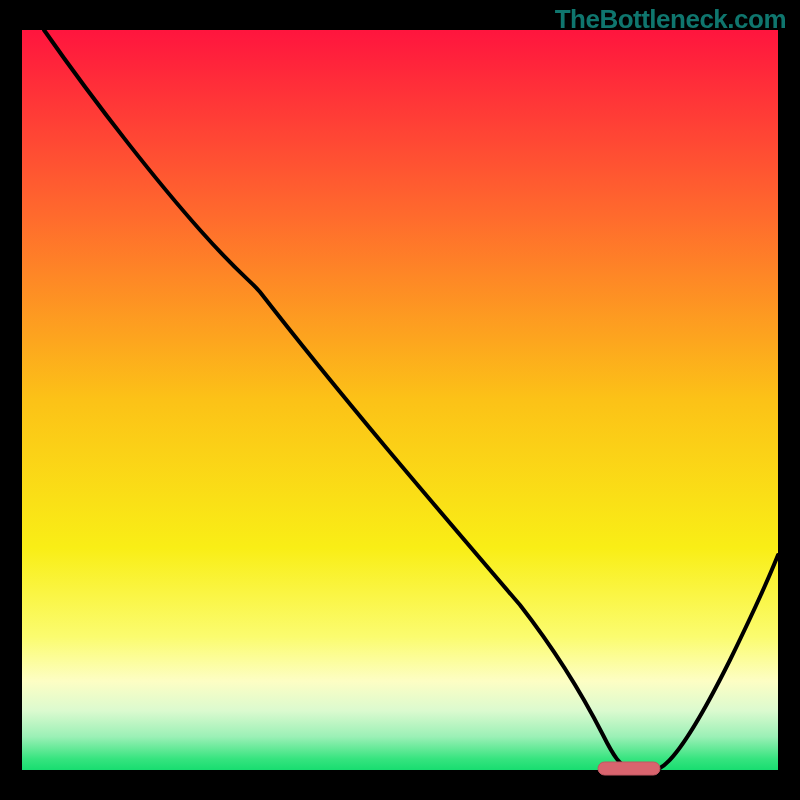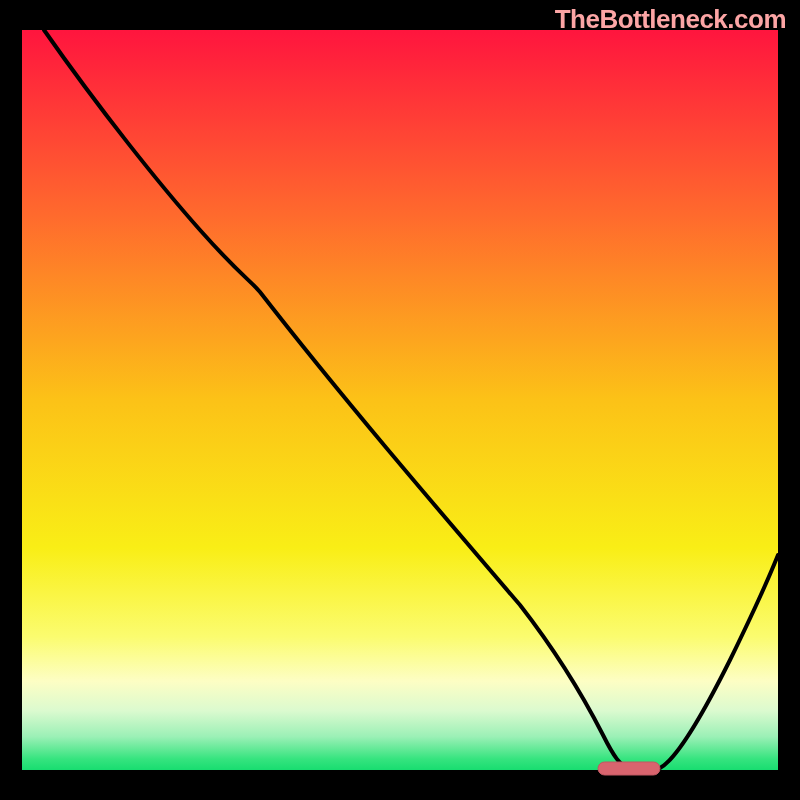--- a/index.html
+++ b/index.html
@@ -18,21 +18,21 @@
   svg {
     display: block;
   }
   .watermark {
     position: absolute;
     top: 4px;
     right: 14px;
     font-family: Arial, Helvetica, sans-serif;
     font-size: 26px;
     font-weight: 600;
-    color: #fca5a5;
+    color: #0f766e;
     letter-spacing: -0.5px;
   }
 </style>
 </head>
 <body>
 
 <div class="canvas-wrap">
 
   <svg width="800" height="800" viewBox="0 0 800 800">
     <defs>

